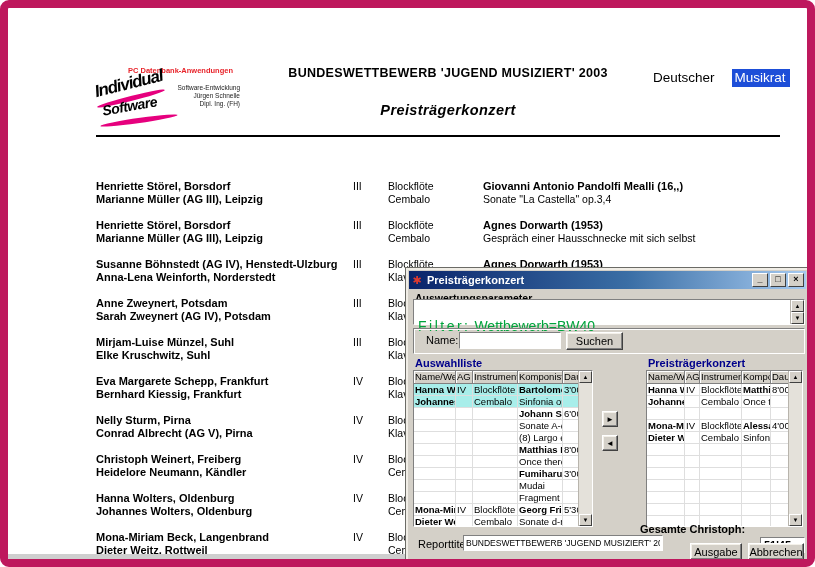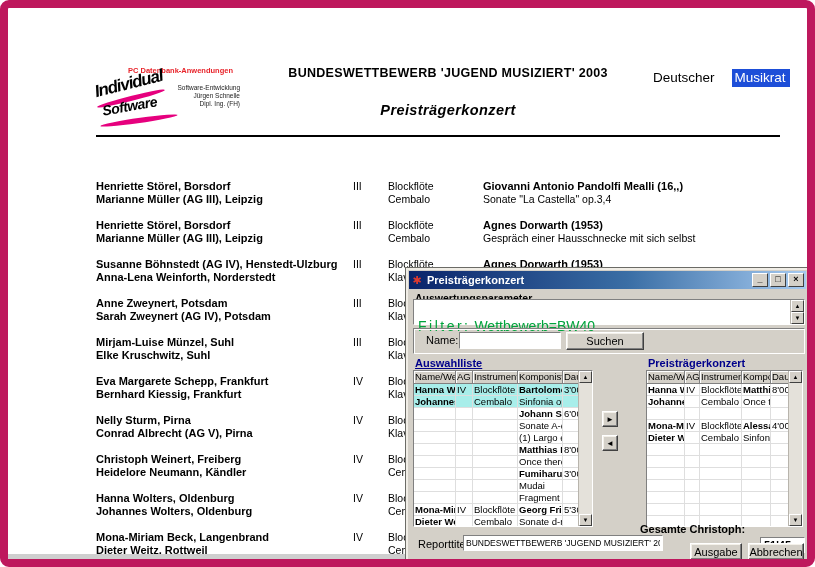--- a/index.html
+++ b/index.html
@@ -39,23 +39,23 @@
   #filter-box { position:absolute; left:5px; top:29px; width:392px; height:26px; background:#fff; border:1px solid; border-color:#808080 #fff #fff #808080; }
   #filter-text { position:absolute; left:4px; top:2px; font-size:14px; color:#00a33c; white-space:nowrap;margin-top:16px; }
   #filter-text .kw { letter-spacing:2.5px; }
   .vscroll { position:absolute; right:0; top:0; bottom:0; width:14px; background:#e4e1da; border-left:1px solid #b8b4ac; }
   .sbtn { position:absolute; left:0; width:13px; height:12px; background:#d4d0c8; border:1px solid; border-color:#fff #404040 #404040 #fff; font-size:6px; line-height:10px; text-align:center; color:#000; }
   .sbtn.up { top:0; } .sbtn.dn { bottom:0; }
   #name-panel { position:absolute; left:5px; top:58px; width:392px; height:26px; border:1px solid; border-color:#808080 #fff #fff #808080; box-shadow:inset 1px 1px 0 #fff; }
   #name-label { position:absolute; left:12px; top:5px; font-size:11px; }
   #name-input { position:absolute; left:45px; top:3px; width:102px; height:17px; background:#fff; border:1px solid; border-color:#808080 #fff #fff #808080; font-size:11px; padding:0 2px; font-family:"Liberation Sans",sans-serif; }
   .btn { background:#d4d0c8; border:1px solid; border-color:#fff #404040 #404040 #fff; box-shadow:inset -1px -1px 0 #808080, inset 1px 1px 0 #f4f1ea; font-size:11px; font-family:"Liberation Sans",sans-serif; color:#000; text-align:center; }
-  #search-btn { position:absolute; left:152px; top:3px; width:78px; height:18px; }
+  #search-btn { position:absolute; left:152px; top:3px; width:57px; height:18px; }
   .section-label { position:absolute; top:87px; font-size:11px; font-weight:bold; color:#00008b; }
-  #left-title { left:7px;text-decoration:underline; } #right-title { left:240px; }
+  #left-title { left:7px; } #right-title { left:240px; }
 
   .grid { position:absolute; top:100px; height:157px; background:#fff; border:1px solid; border-color:#808080 #fff #fff #808080; overflow:hidden; }
   #left-grid { left:5px; width:180px; } #right-grid { left:238px; width:157px; }
   .ghead { display:flex; height:13px; }
   .ghead .hc { background:#d4d0c8; border-right:1px solid #808080; border-bottom:1px solid #808080; box-shadow:inset 1px 1px 0 #fff; font-size:9.5px; padding:0 1px; overflow:hidden; white-space:nowrap; }
   .grow { display:flex; height:12px; }
   .grow .gc { border-right:1px solid #dedede; border-bottom:1px solid #dedede; font-size:9.5px; padding:0 1px; overflow:hidden; white-space:nowrap; }
   .grow.hl .gc { background:#aeeFee; background:#a8eeea; }
   .gc.name { font-weight:bold; } .gc.b { font-weight:bold; }
   
@@ -329,21 +329,21 @@
           <div class="gc w1"></div>
           <div class="gc w2"></div>
           <div class="gc w3">Sonate A-du</div>
           <div class="gc w4"></div>
         </div>
 
         <div class="grow">
           <div class="gc name w0"></div>
           <div class="gc w1"></div>
           <div class="gc w2"></div>
-          <div class="gc w3">(1) Largo e</div>
+          <div class="gc w3">(8) Largo e</div>
           <div class="gc w4"></div>
         </div>
 
         <div class="grow">
           <div class="gc name w0"></div>
           <div class="gc w1"></div>
           <div class="gc w2"></div>
           <div class="gc w3 b">Matthias M.</div>
           <div class="gc w4">8'00</div>
         </div>

